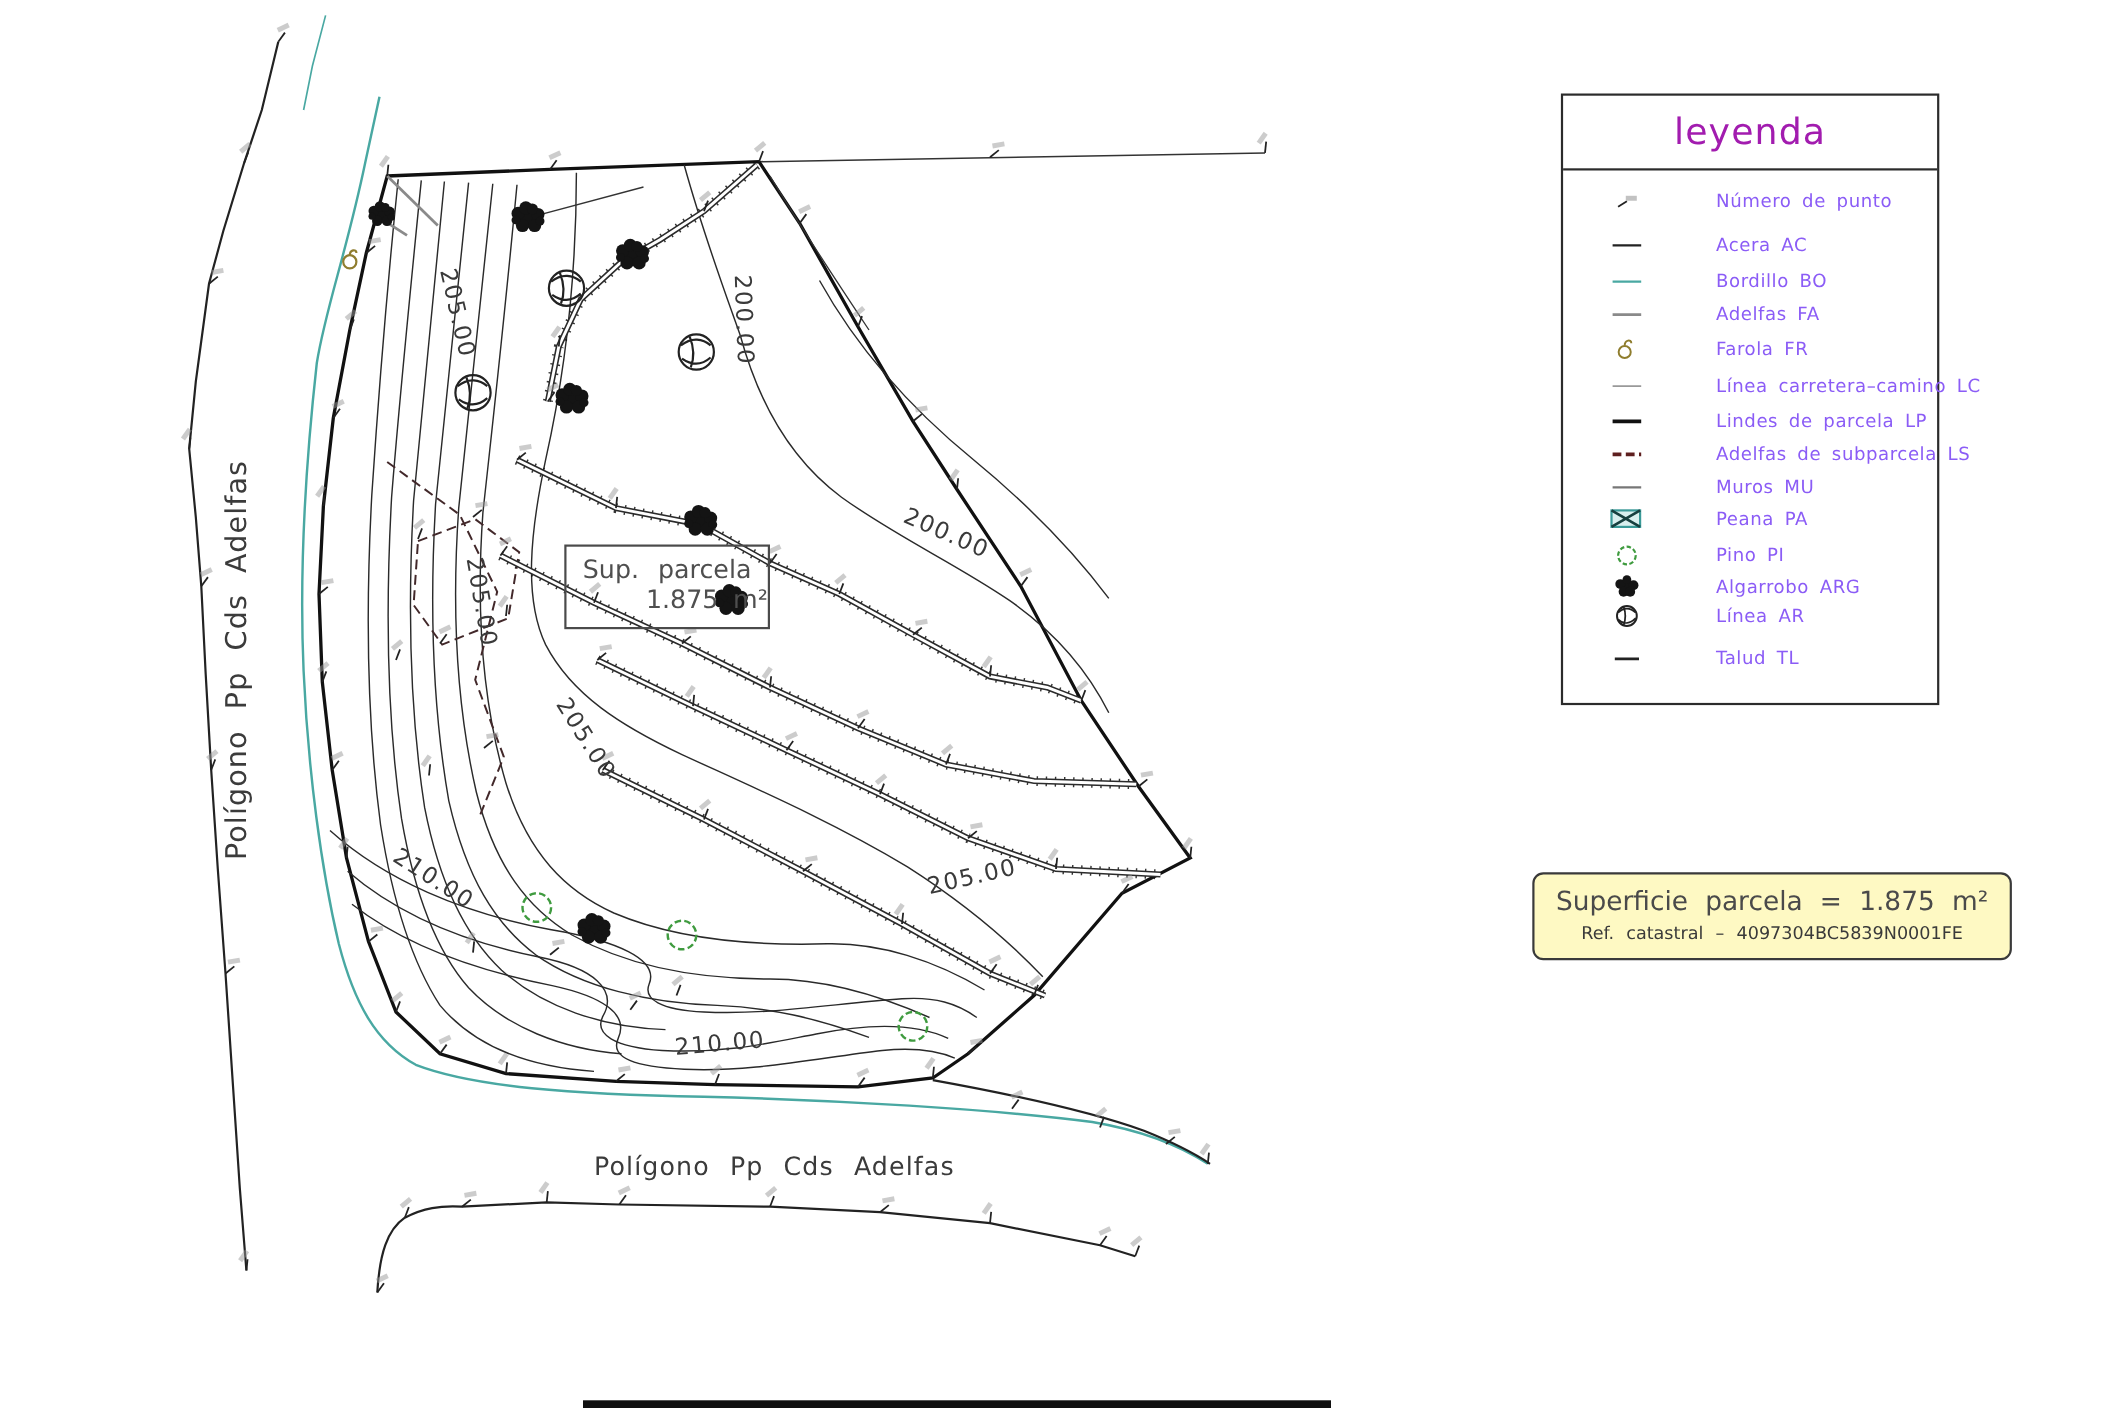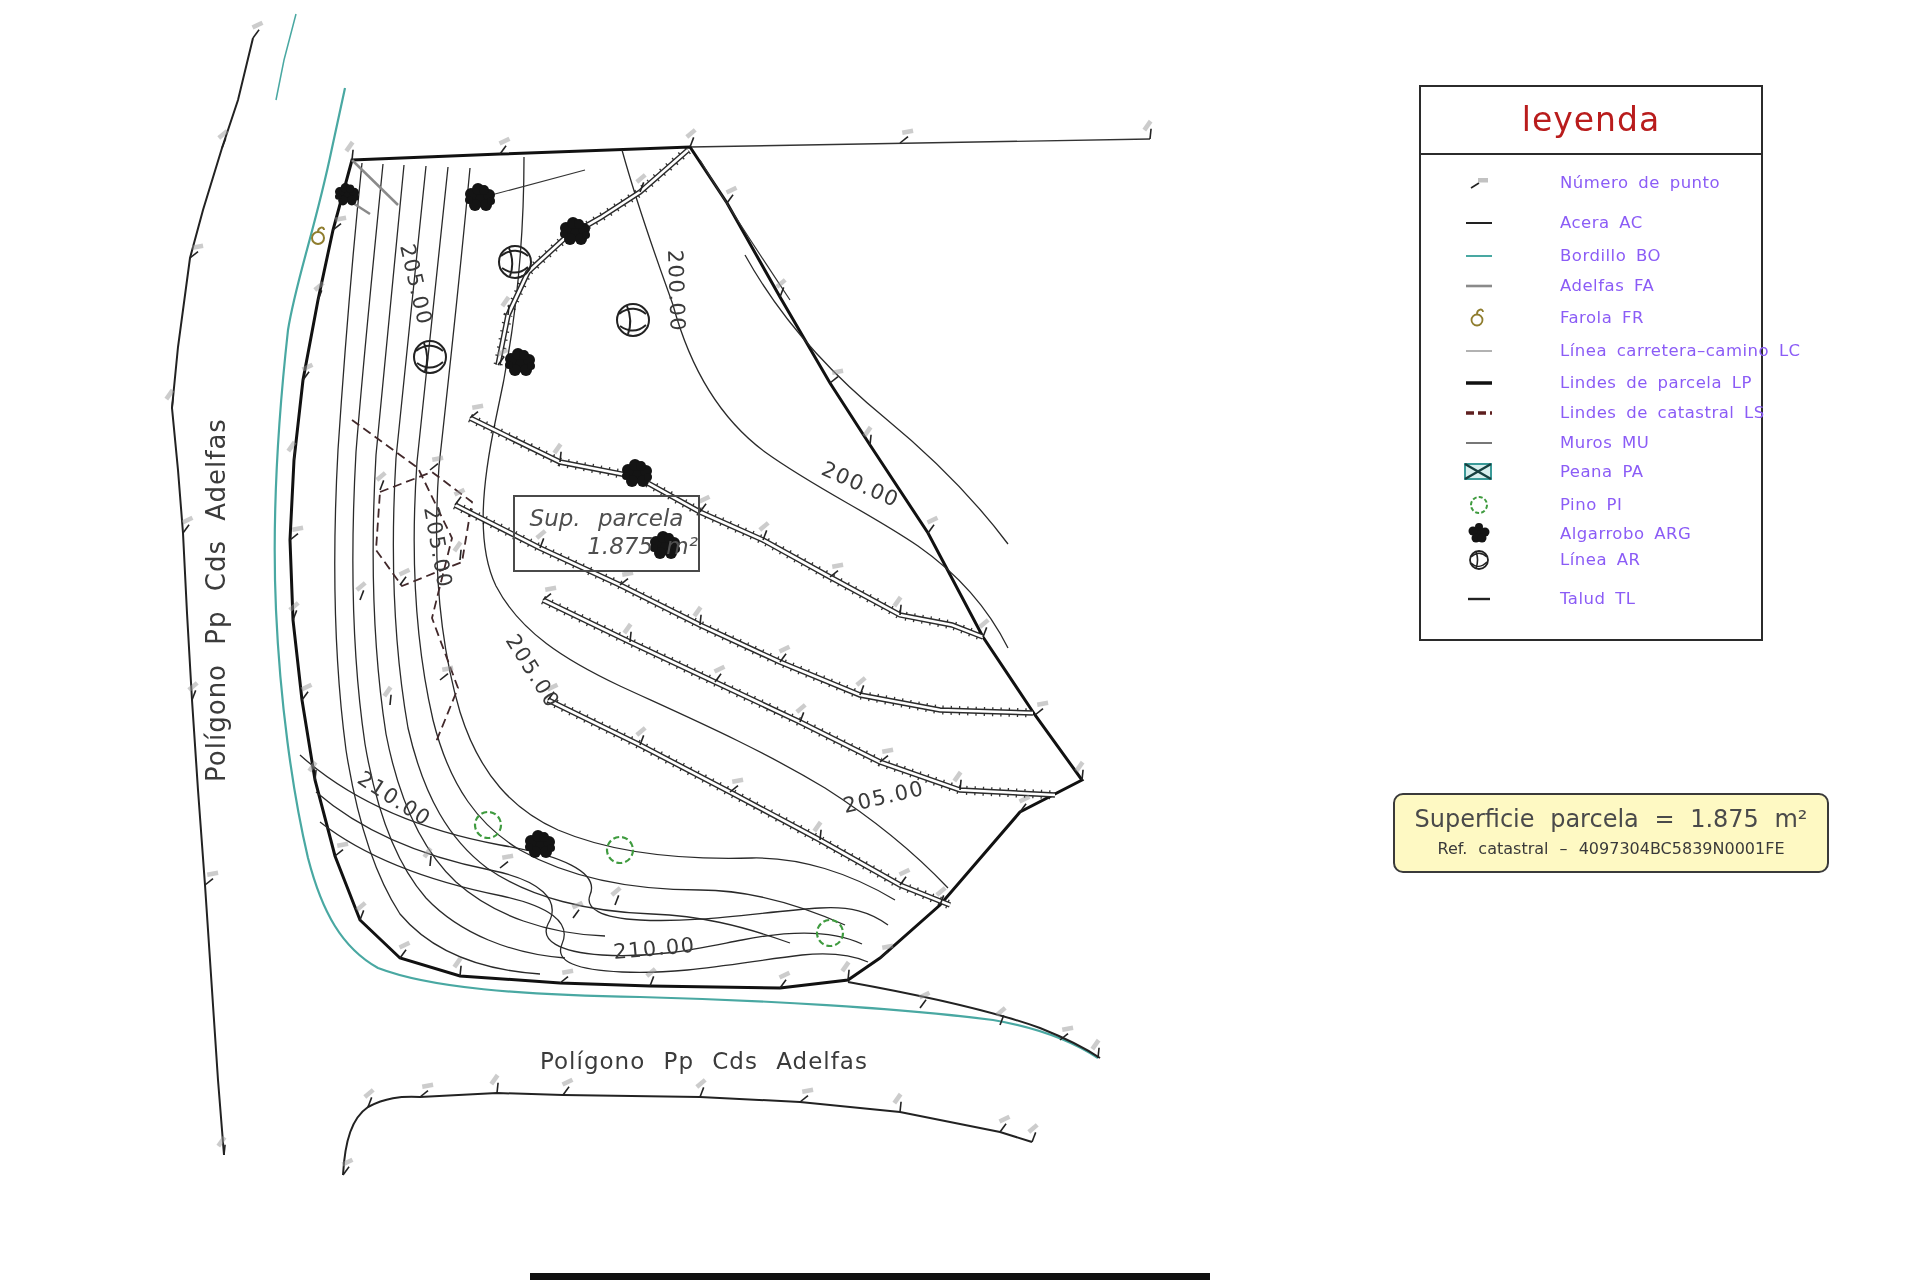--- a/index.html
+++ b/index.html
@@ -5,41 +5,41 @@
   html,body{margin:0;padding:0;background:#fff;}
   body{width:1920px;height:1280px;overflow:hidden;font-family:"DejaVu Sans",sans-serif;}
   .canvas{position:relative;width:1920px;height:1280px;background:#ffffff;}
   svg text{font-family:"DejaVu Sans",sans-serif;}
   #mapsvg{position:absolute;left:0;top:0;}
 
   
   .legend{position:absolute;left:1419px;top:85px;width:344px;height:556px;
           border:2px solid #2b2b2b;background:#fff;box-sizing:border-box;}
   .legend-title{position:absolute;left:0;top:0;width:100%;height:68px;line-height:66px;
-          text-align:center;font-size:33px;color:#b91c1c;letter-spacing:1px;
+          text-align:center;font-size:33px;color:#a21caf;letter-spacing:1px;
           border-bottom:2px solid #2b2b2b;box-sizing:border-box;}
   .li{position:absolute;left:0;width:100%;height:24px;}
   .li .sym{position:absolute;left:30px;top:0;width:56px;height:24px;display:flex;
            align-items:center;justify-content:center;}
   .li .lab{position:absolute;left:91px;top:2px;font-size:16.5px;color:#8b5cf6;
            letter-spacing:.5px;word-spacing:4px;white-space:nowrap;margin-left:48px;}
   .li0{top:84px}.li1{top:124px}.li2{top:157px}.li3{top:187px}.li4{top:219px}
   .li5{top:252px}.li6{top:284px}.li7{top:314px}.li8{top:344px}.li9{top:373px}
   .li10{top:406px}.li11{top:435px}.li12{top:461px}.li13{top:500px}
 
   
   .supbox{position:absolute;left:1393px;top:793px;width:436px;height:80px;
           border:2px solid #3a3a3a;border-radius:10px;background:#fef9c3;box-sizing:border-box;
           text-align:center;}
   .supbox .l1{margin-top:10px;font-size:24px;color:#4a4a4a;word-spacing:8px;}
   .supbox .l2{margin-top:6px;font-size:16px;font-weight:400;color:#3a3a3a;word-spacing:6px;}
 
   
   .parcelbox{position:absolute;left:513px;top:495px;width:187px;height:77px;
-          border:2px solid #4a4a4a;box-sizing:border-box;text-align:center;background:transparent;font-style:italic;}
+          border:2px solid #4a4a4a;box-sizing:border-box;text-align:center;background:transparent;}
   .parcelbox .p1{margin-top:8px;font-size:23px;color:#4f4f4f;word-spacing:10px;}
   .parcelbox .p2{margin-top:2px;font-size:23px;color:#4f4f4f;word-spacing:6px;text-align:right;}
 
   
   .vlabel{position:absolute;left:196px;top:420px;height:360px;width:40px;}
   .vlabel span{position:absolute;left:50%;top:50%;transform:translate(-50%,-50%) rotate(-90deg);
           white-space:nowrap;font-size:26px;color:#3b3b3b;word-spacing:10px;letter-spacing:1px;}
   .hlabel{position:absolute;left:540px;top:1048px;font-size:23px;color:#3b3b3b;
           word-spacing:10px;letter-spacing:1px;white-space:nowrap;}
 
@@ -355,21 +355,21 @@
       </span>
       <span class="lab">Lindes de parcela LP</span>
     </div>
 
     <div class="li li7">
       <span class="sym">
         <svg width="30" height="22">
             <line x1="2" y1="11" x2="28" y2="11" stroke="#5e1f1f" stroke-width="3.5" stroke-dasharray="8 4"></line>
           </svg>
       </span>
-      <span class="lab">Lindes de catastral LS</span>
+      <span class="lab">Adelfas de subparcela LS</span>
     </div>
 
     <div class="li li8">
       <span class="sym">
         <svg width="30" height="22">
             <line x1="2" y1="11" x2="28" y2="11" stroke="#777" stroke-width="2"></line>
           </svg>
       </span>
       <span class="lab">Muros MU</span>
     </div>

